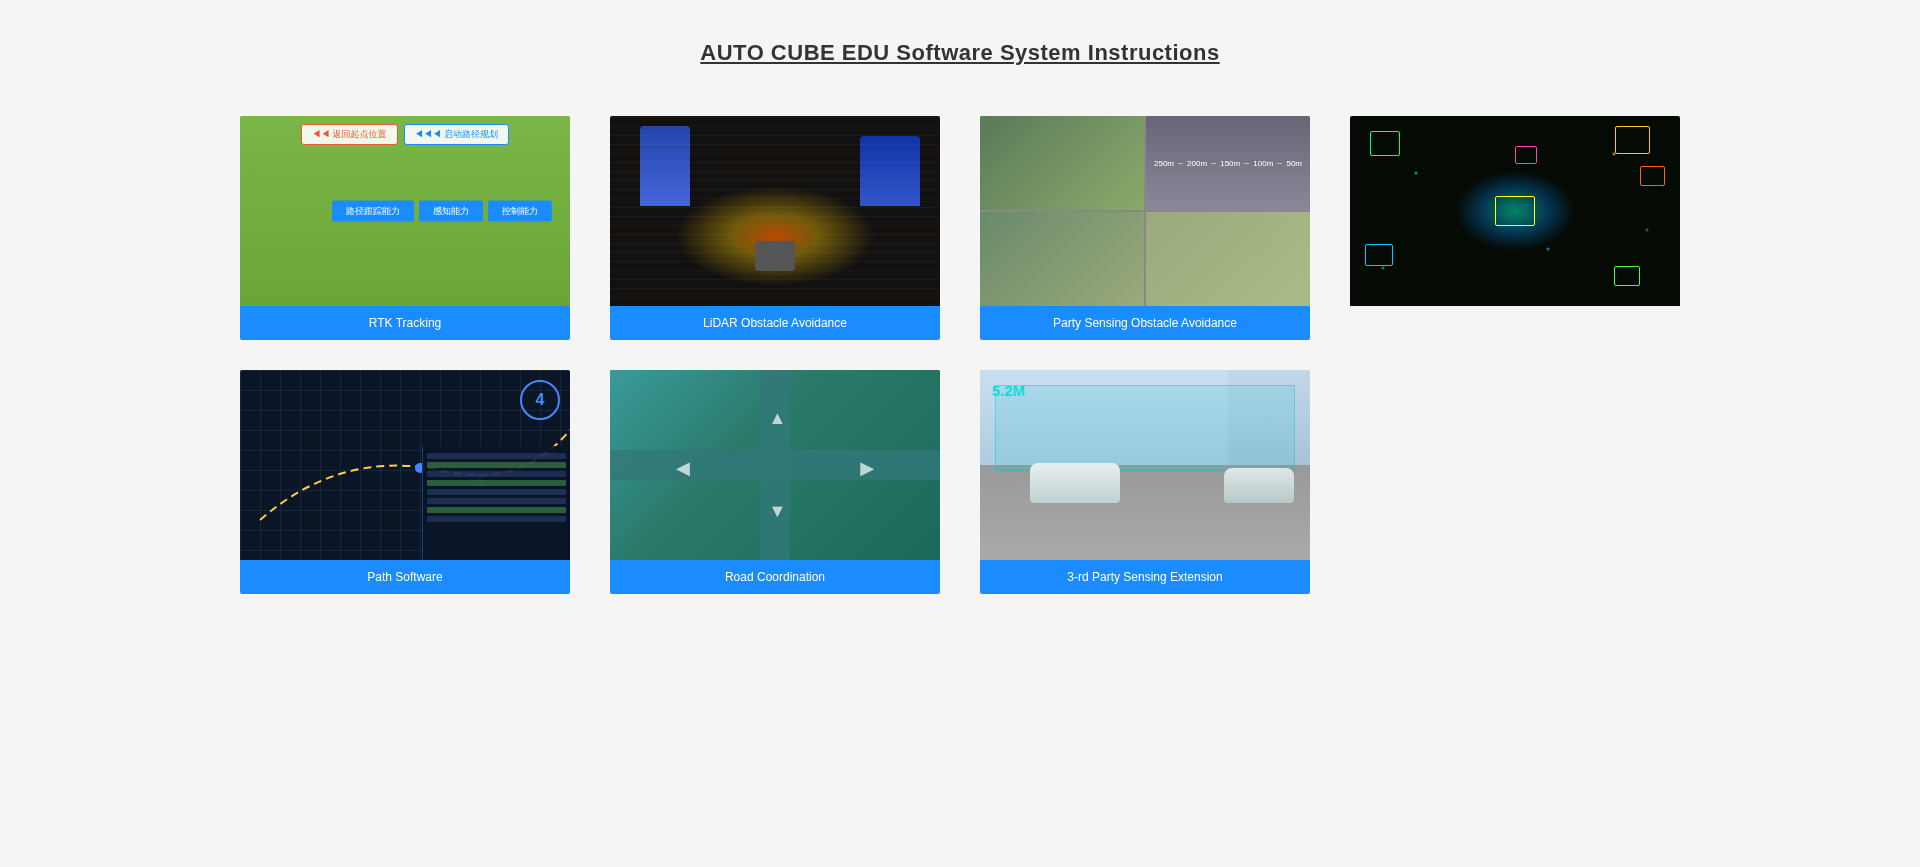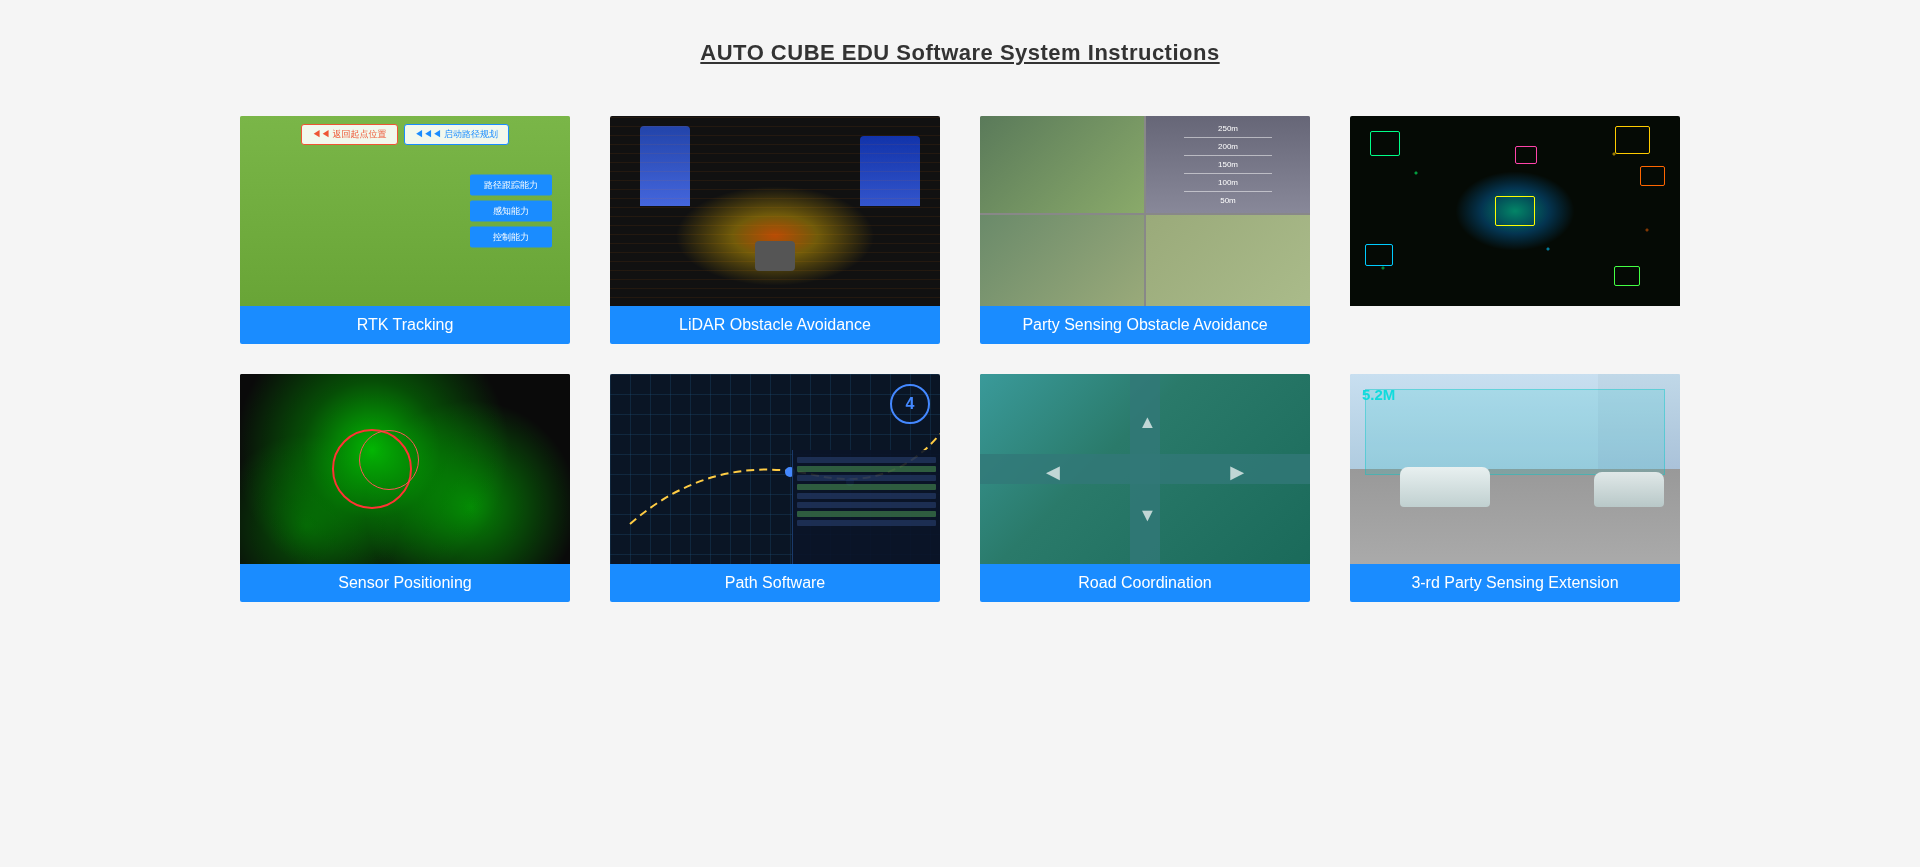--- a/index.html
+++ b/index.html
@@ -39,21 +39,21 @@
       width: 100%;
       height: 190px;
       overflow: hidden;
       position: relative;
     }
     .card-label {
       background: #1a8cff;
       color: #fff;
       text-align: center;
       padding: 10px 8px;
-      font-size: 16px;
+      font-size: 12px;
       font-weight: 500;
     }
 
     
     .img-rtk {
       background: #7ab648;
       position: relative;
       overflow: hidden;
     }
     .img-rtk::before {
@@ -78,21 +78,21 @@
       font-size: 9px;
       color: #1a8cff;
       white-space: nowrap;
     }
     .btn-pill.red { border-color: #e53; color: #e53; }
     .rtk-panel {
       position: absolute;
       right: 18px; top: 50%;
       transform: translateY(-50%);
       display: flex;
-      flex-direction: column;
+      flex-direction: row;
       gap: 5px;
     }
     .rtk-btn {
       background: #1a8cff;
       color: #fff;
       padding: 4px 14px;
       border-radius: 2px;
       font-size: 9px;
       text-align: center;
     }
@@ -147,21 +147,21 @@
       grid-template-rows: 1fr 1fr;
       gap: 2px;
       position: relative;
       overflow: hidden;
     }
     .vis-q1 { background: linear-gradient(135deg, #5a7a5a, #8aaa6a); }
     .vis-q2 { 
       background: linear-gradient(180deg, #667 0%, #889 100%);
       display: flex; align-items: center; justify-content: flex-end;
       padding-right: 8px;
-      flex-direction: column;
+      flex-direction: row;
       font-size: 9px; color: #fff; gap: 4px; padding: 8px;
     }
     .vis-q3 { background: linear-gradient(135deg, #6a8a6a, #9aaa7a); }
     .vis-q4 { background: linear-gradient(135deg, #9aaa7a, #aabb8a); }
     .dist-label { font-size: 8px; color: #fff; text-align: right; }
     .dist-line { width: 60%; height: 1px; background: rgba(255,255,255,0.5); }
 
     .img-3dlidar {
       background: #050a05;
       position: relative;
@@ -416,28 +416,20 @@
         <div class="nsq" style="top:10px;right:30px;width:35px;height:28px;border-color:#ffcc00;"></div>
         <div class="nsq" style="top:50px;right:15px;width:25px;height:20px;border-color:#ff6600;"></div>
         <div class="nsq" style="bottom:40px;left:15px;width:28px;height:22px;border-color:#00ccff;"></div>
         <div class="nsq" style="top:50%;left:50%;width:40px;height:30px;border-color:#ffff00;transform:translate(-50%,-50%);"></div>
         <div class="nsq" style="top:30px;left:50%;width:22px;height:18px;border-color:#ff44aa;"></div>
         <div class="nsq" style="bottom:20px;right:40px;width:26px;height:20px;border-color:#44ff44;"></div>
       </div>
     </div>
   </div>
 
-  <div class="card">
-    <div class="card-image img-sensor">
-      <div class="sensor-green"></div>
-      <div class="sensor-circle"></div>
-      <div class="sensor-circle2"></div>
-    </div>
-    <div class="card-label">Sensor Positioning</div>
-  </div>
 
   <div class="card">
     <div class="card-image img-path">
       <div class="path-grid"></div>
       <div class="path-circle-indicator">4</div>
       <svg style="position:absolute;inset:0;width:100%;height:100%;">
         <path d="M 20 150 Q 100 80 200 100 Q 280 120 330 60" stroke="#ffcc44" stroke-width="2" stroke-dasharray="8,5" fill="none"></path>
         <circle cx="180" cy="98" r="5" fill="#4488ff"></circle>
         <circle cx="240" cy="108" r="4" fill="#4488ff" opacity="0.6"></circle>
       </svg>

